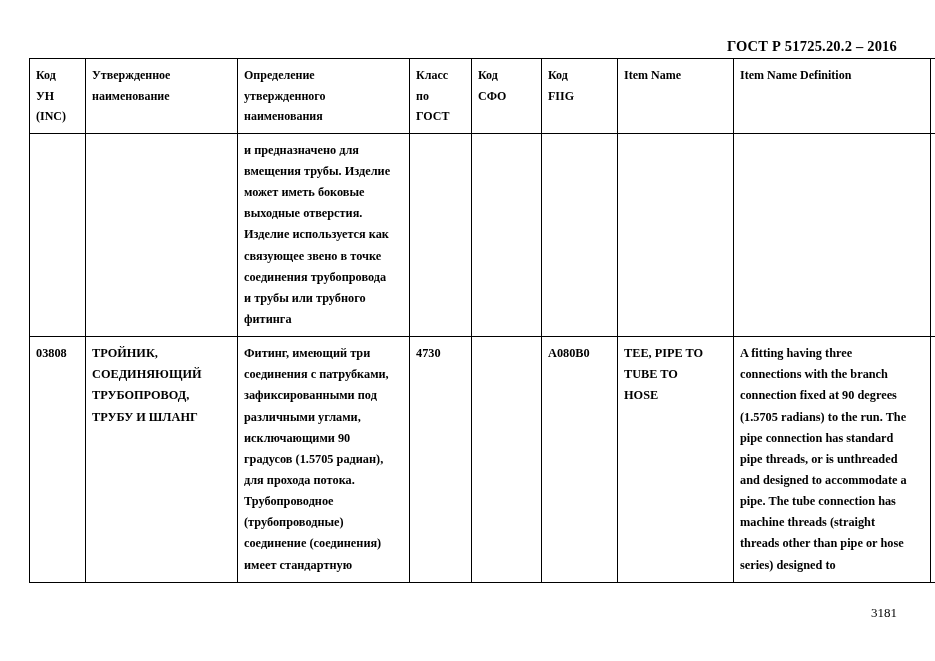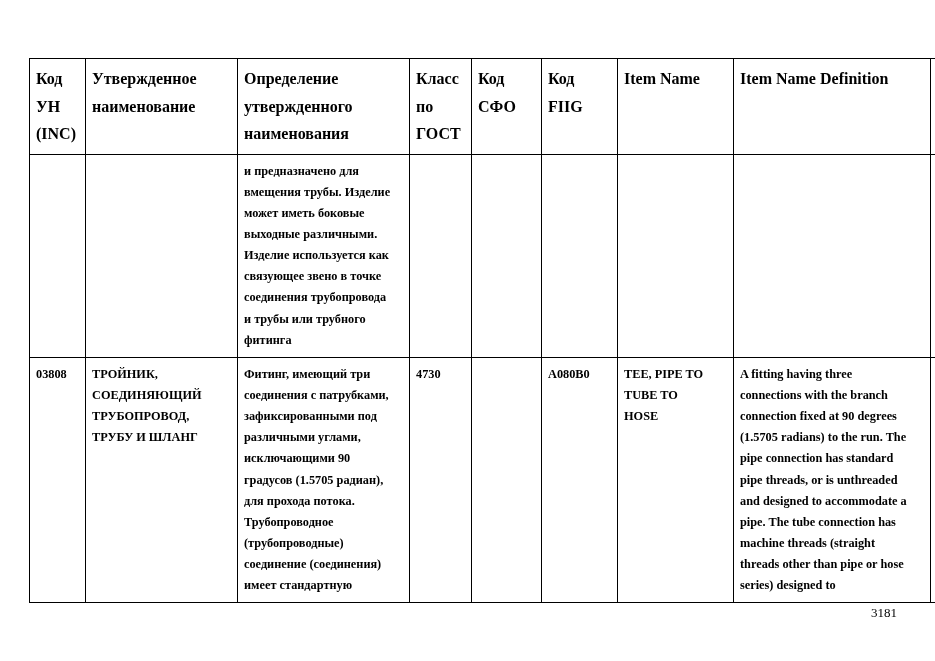--- a/index.html
+++ b/index.html
@@ -41,21 +41,21 @@
     border: 1px solid #000000;
     vertical-align: top;
     padding: 6px 5px 6px 6px;
     font-size: 12.3px;
     line-height: 1.72;
     text-align: left;
     font-weight: bold;
   }
   table.main th {
     font-weight: bold;
-    font-size: 16px;
+    font-size: 12px;
     line-height: 1.72;
   }
   .c0 { width: 44px; }
   .c1 { width: 140px; }
   .c2 { width: 160px; }
   .c3 { width: 50px; }
   .c4 { width: 58px; }
   .c5 { width: 64px; }
   .c6 { width: 104px; }
   .c7 { width: 185px; }
@@ -70,20 +70,21 @@
     font-family: "Liberation Serif", serif;
     text-align: right;
   }
   .hdr-stack span { display: block; }
 </style>
 </head>
 <body>
 
 <div class="page">
 
+  <div class="doc-header">ГОСТ Р 51725.20.2 – 2016</div>
 
   <table class="main">
     <thead>
       <tr>
         <th class="c0 hdr-stack">
           <span>Код</span>
           <span>УН</span>
           <span>(INC)</span>
         </th>
         <th class="c1 hdr-stack">
@@ -122,21 +123,21 @@
       </tr>
     </thead>
     <tbody>
       <tr>
         <td class="c0"></td>
         <td class="c1"></td>
         <td class="c2">
           <span class="cell-line">и предназначено для</span>
           <span class="cell-line">вмещения трубы. Изделие</span>
           <span class="cell-line">может иметь боковые</span>
-          <span class="cell-line">выходные различными.</span>
+          <span class="cell-line">выходные отверстия.</span>
           <span class="cell-line">Изделие используется как</span>
           <span class="cell-line">связующее звено в точке</span>
           <span class="cell-line">соединения трубопровода</span>
           <span class="cell-line">и трубы или трубного</span>
           <span class="cell-line">фитинга</span>
         </td>
         <td class="c3"></td>
         <td class="c4"></td>
         <td class="c5"></td>
         <td class="c6"></td>

